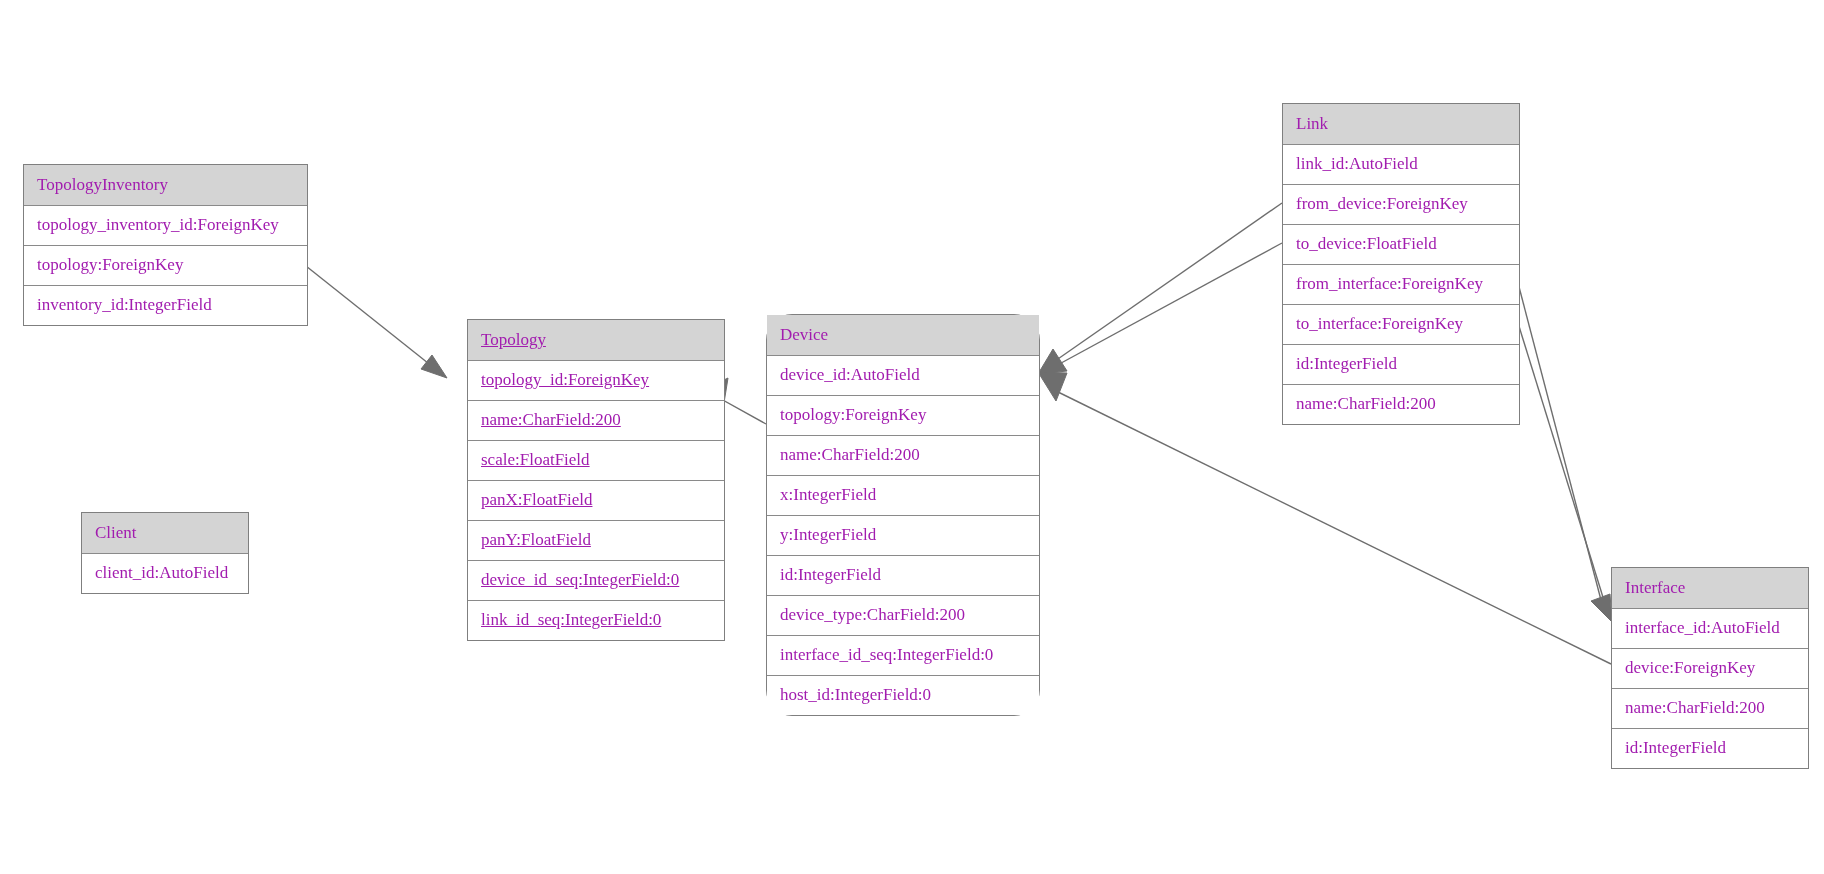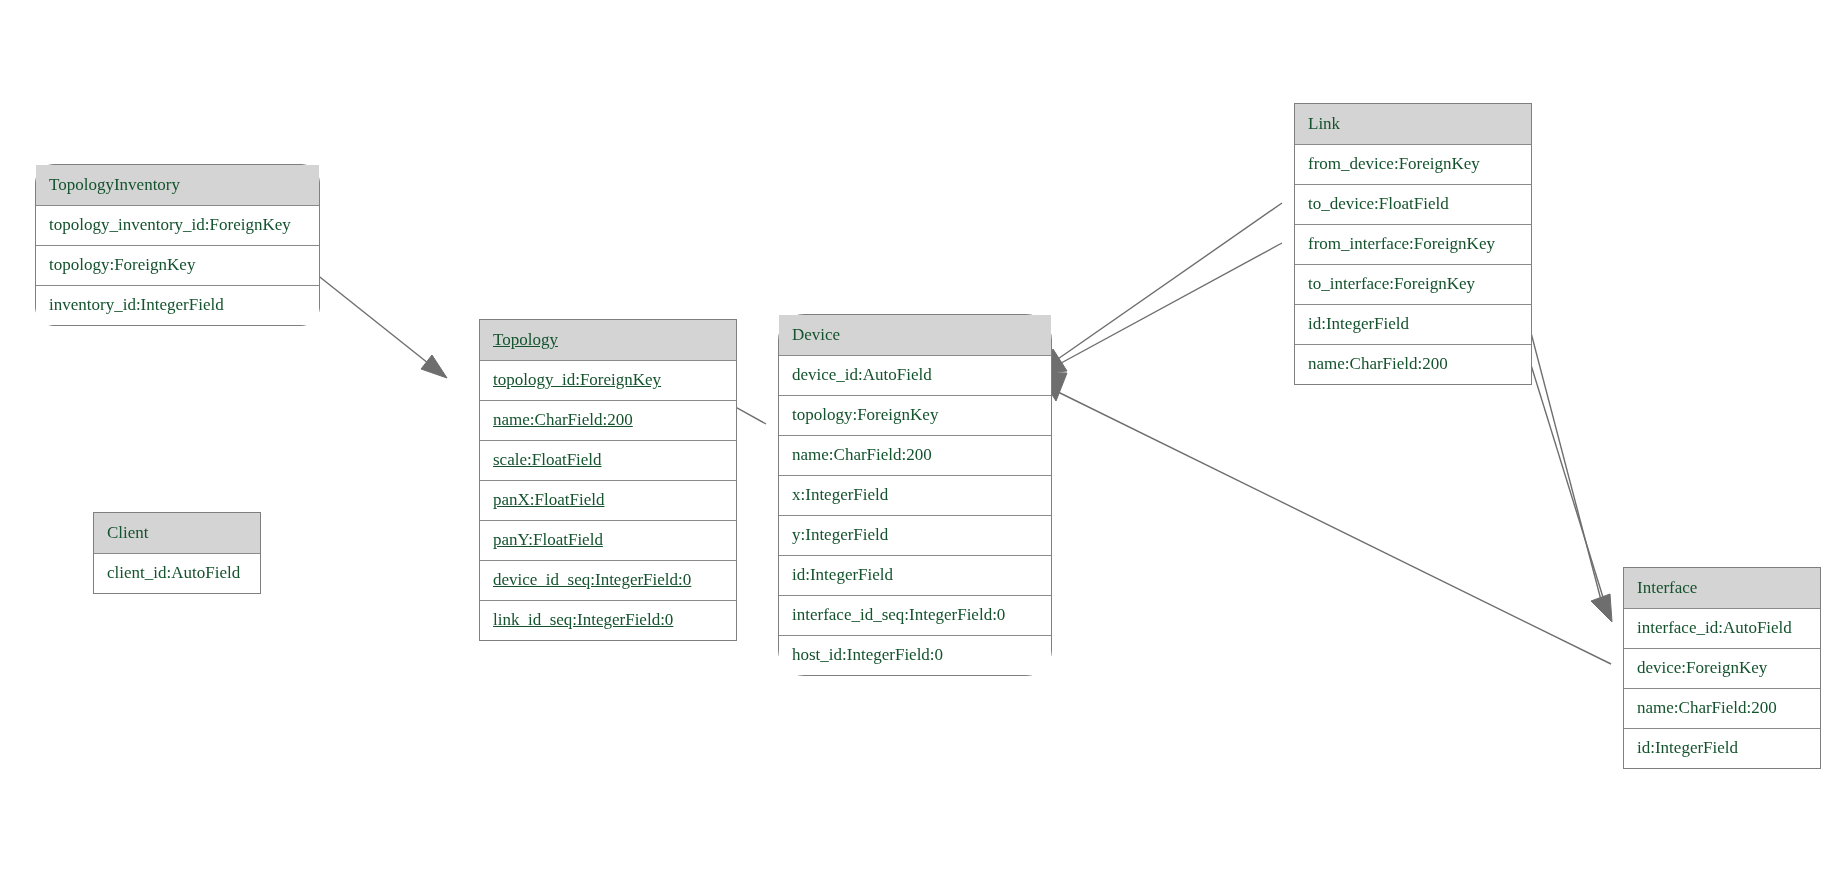--- a/index.html
+++ b/index.html
@@ -18,43 +18,42 @@
     z-index: 0;
   }
   svg.edges line { stroke: #6e6e6e; stroke-width: 1.4; }
   svg.edges polygon { fill: #6e6e6e; stroke: #6e6e6e; stroke-width: 1; }
   .entity {
     position: absolute;
     z-index: 1;
     background: #ffffff;
     border: 1.5px solid #7f7f7f;
     box-sizing: content-box;
-    color: #14532d;
+    color: #a21caf;
     font-size: 17px;
-    margin-left: 12px;
   }
   .entity .hdr {
     height: 40px;
     line-height: 40px;
     padding-left: 13px;
     background: #d4d4d4;
     white-space: nowrap;
     overflow: hidden;
   }
   .entity .row {
     height: 40px;
     line-height: 40px;
     padding-left: 13px;
     background: #ffffff;
     box-shadow: inset 0 1px 0 #8a8a8a;
     white-space: nowrap;
     overflow: hidden;
   }
   
-  #e-topologyinventory { left: 23px;   top: 164px; width: 283px; border-radius: 19px; }
+  #e-topologyinventory { left: 23px;   top: 164px; width: 283px; }
   #e-topology          { left: 467px;  top: 319px; width: 256px; text-decoration: underline; }
   #e-client            { left: 81px;   top: 512px; width: 166px; }
   #e-device            { left: 766px;  top: 314px; width: 272px; border-radius: 26px; }
   #e-link              { left: 1282px; top: 103px; width: 236px; }
   #e-interface         { left: 1611px; top: 567px; width: 196px; }
 </style>
 </head>
 <body>
 
 <div class="canvas">
@@ -119,26 +118,28 @@
   </div>
 
   <div class="entity" id="e-device">
     <div class="hdr">Device</div>
     <div class="row">device_id:AutoField</div>
     <div class="row">topology:ForeignKey</div>
     <div class="row">name:CharField:200</div>
     <div class="row">x:IntegerField</div>
     <div class="row">y:IntegerField</div>
     <div class="row">id:IntegerField</div>
+    <div class="row">device_type:CharField:200</div>
     <div class="row">interface_id_seq:IntegerField:0</div>
     <div class="row">host_id:IntegerField:0</div>
   </div>
 
   <div class="entity" id="e-link">
     <div class="hdr">Link</div>
+    <div class="row">link_id:AutoField</div>
     <div class="row">from_device:ForeignKey</div>
     <div class="row">to_device:FloatField</div>
     <div class="row">from_interface:ForeignKey</div>
     <div class="row">to_interface:ForeignKey</div>
     <div class="row">id:IntegerField</div>
     <div class="row">name:CharField:200</div>
   </div>
 
   <div class="entity" id="e-interface">
     <div class="hdr">Interface</div>

